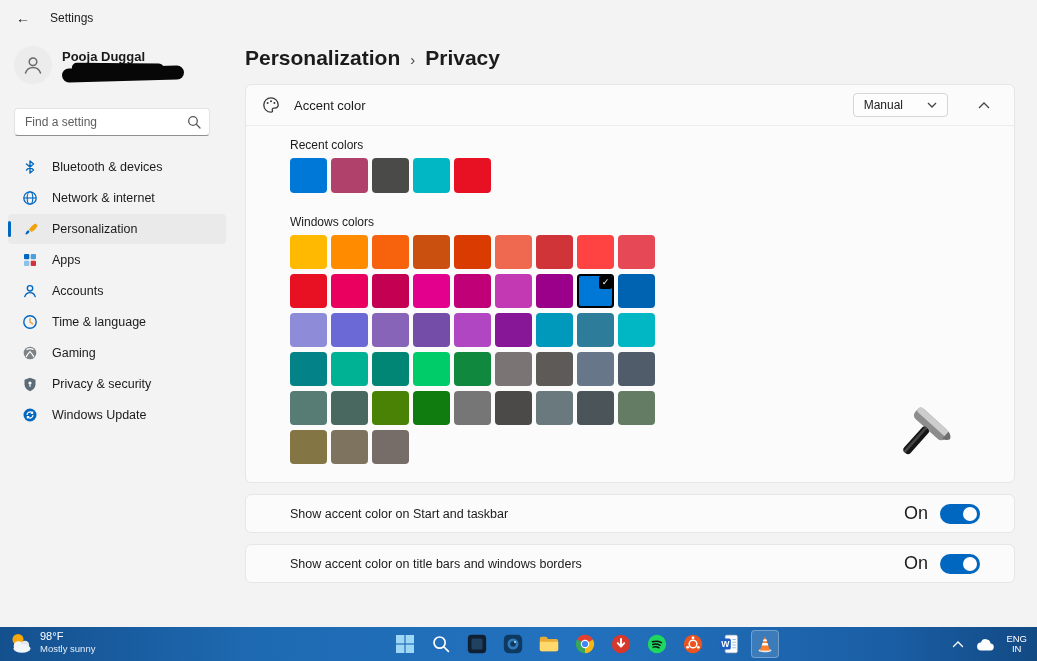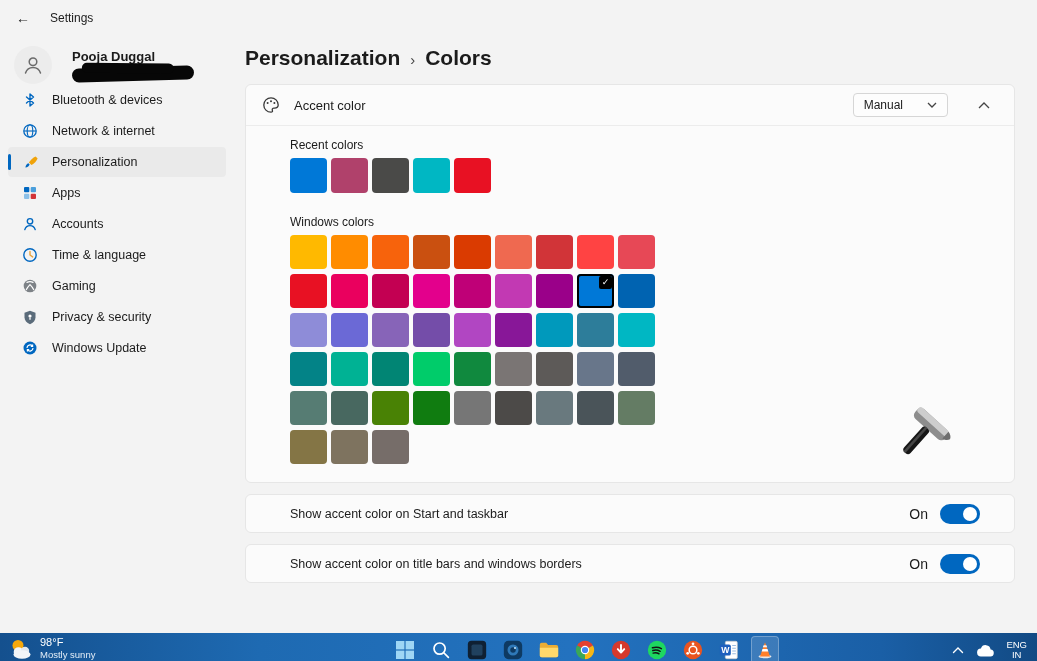--- a/index.html
+++ b/index.html
@@ -12,21 +12,21 @@
   .icon svg, [data-icon] svg { display:block; }
 
   
   .titlebar { position:absolute; top:0; left:0; right:0; height:36px;
     display:flex; align-items:center; padding-left:16px; gap:20px; }
   .back-arrow { font-size:14px; cursor:default; }
   .app-title { font-size:12px; }
 
   
   .sidebar { position:absolute; top:36px; left:0; width:234px; bottom:34px; padding:4px 6px; }
-  .user { display:flex; align-items:center; gap:20px; padding:6px 8px 0; }
+  .user { display:flex; align-items:center; gap:10px; padding:6px 8px 0; }
   .avatar { width:38px; height:38px; border-radius:50%; background:#ececec;
     display:flex; align-items:center; justify-content:center; flex:none; }
   .user-name { font-size:13px; font-weight:700; }
   .redact { width:122px; height:14px; background:#070707; border-radius:7px;
     margin-top:3px; transform:rotate(-1.5deg); position:relative; }
   .redact::after { content:""; position:absolute; left:10px; top:-4px; width:92px; height:10px;
     background:#070707; border-radius:5px; transform:rotate(2deg); }
 
   .searchbox { margin:24px 18px 16px 8px; height:28px; background:#fff;
     border:1px solid #e3e3e3; border-bottom:1px solid #8f8f8f; border-radius:4px;
@@ -68,29 +68,29 @@
   .swatch.selected { box-shadow:inset 0 0 0 2px #000; }
   .check-badge { position:absolute; top:2px; right:2px; width:13px; height:13px;
     background:#000; color:#fff; font-size:9px; line-height:13px; text-align:center; border-radius:2px; }
 
   .row-card { margin-top:11px; height:39px; display:flex; align-items:center;
     padding:0 34px 0 44px; }
   .row-label { font-size:12.5px; flex:1; }
   .btn { background:#fdfdfd; border:1px solid #d6d6d6; border-radius:4px;
     padding:6px 13px; font-size:12px; font-family:inherit; cursor:default; }
   .toggle-right { display:flex; align-items:center; gap:12px; }
-  .on-label { font-size:14px; }
+  .on-label { font-size:18px; }
   .switch { width:40px; height:20px; border-radius:10px; background:#0067c0; position:relative; flex:none; }
   .knob { position:absolute; top:3px; right:3px; width:14px; height:14px; border-radius:50%; background:#fff; }
 
   .hammer { position:absolute; left:658px; top:372px; width:64px; height:60px; }
   .hammer svg { overflow:visible; }
 
   
-  .taskbar { position:absolute; left:0; right:0; bottom:0; height:28px; color:#fff;
+  .taskbar { position:absolute; left:0; right:0; bottom:0; height:34px; color:#fff;
     background:linear-gradient(90deg,#14508e,#1e6ab2 25%,#2372bf 55%,#1a5fa6 85%,#124a84);text-decoration:underline; }
   .weather { position:absolute; left:8px; top:3px; display:flex; align-items:center; gap:6px; }
   .weather-temp { font-size:11px; line-height:13px; }
   .weather-cond { font-size:9.5px; color:#e3edf7; line-height:12px; }
   .tb-center { position:absolute; top:0; height:34px; left:50%;
     transform:translateX(calc(-50% + 66px)); display:flex; align-items:center; gap:8px; }
   .tb-icon { width:28px; height:28px; border-radius:4px;
     display:flex; align-items:center; justify-content:center; cursor:default; }
   .tb-icon.active { background:rgba(255,255,255,.14); box-shadow:inset 0 0 0 1px rgba(255,255,255,.28); }
   .tray { position:absolute; right:10px; top:0; height:34px; display:flex; align-items:center; gap:12px; }
@@ -113,20 +113,29 @@
             <path d="M3.5 19c1.2-3.6 4-5.5 7.5-5.5s6.3 1.9 7.5 5.5" fill="none" stroke="#6b6b6b" stroke-width="1.5" stroke-linecap="round"></path>
           </svg>
         </span>
       </span>
     <span>
       <div class="user-name">Pooja Duggal</div>
       <div class="redact"></div>
     </span>
   </div>
 
+  <div class="searchbox">
+    <input type="text" placeholder="Find a setting" style="">
+    <span data-icon="search-field-icon">
+        <svg width="14" height="14" viewBox="0 0 14 14">
+          <circle cx="6" cy="6" r="4.3" fill="none" stroke="#5a5a5a" stroke-width="1.3"></circle>
+          <path d="M9.3 9.3L13 13" stroke="#5a5a5a" stroke-width="1.3" stroke-linecap="round"></path>
+        </svg>
+      </span>
+  </div>
 
   <div>
       <div class="nav-item">
         <span class="icon">
           <svg width="16" height="16" viewBox="0 0 16 16">
             <path d="M4.5 5l7 6-3.5 3V2l3.5 3-7 6" fill="none" stroke="#0067c0" stroke-width="1.4" stroke-linejoin="round" stroke-linecap="round"></path>
           </svg>
         </span>
         <span class="nav-label">Bluetooth &amp; devices</span>
       </div>
@@ -208,21 +217,21 @@
         <span class="nav-label">Windows Update</span>
       </div>
     </div>
 </div>
 
 <div class="main">
 
   <div class="breadcrumb">
     <span class="bc-parent">Personalization</span>
     <span class="bc-sep">›</span>
-    <span class="bc-current">Colors</span>
+    <span class="bc-current">Privacy</span>
   </div>
 
   <div class="card accent-card">
     <div class="accent-header">
       <span data-icon="palette-icon">
           <svg width="18" height="18" viewBox="0 0 18 18">
             <path d="M9 1.8a7.2 7.2 0 100 14.4c1.3 0 1.8-.8 1.4-1.8-.4-1-.1-2 1.1-2.2 1.5-.3 4.7.3 4.7-3.2A7.2 7.2 0 009 1.8z" fill="none" stroke="#3a3a3a" stroke-width="1.3"></path>
             <circle cx="5.6" cy="7" r="1" fill="#3a3a3a"></circle>
             <circle cx="9" cy="5.2" r="1" fill="#3a3a3a"></circle>
             <circle cx="12.4" cy="7" r="1" fill="#3a3a3a"></circle>

